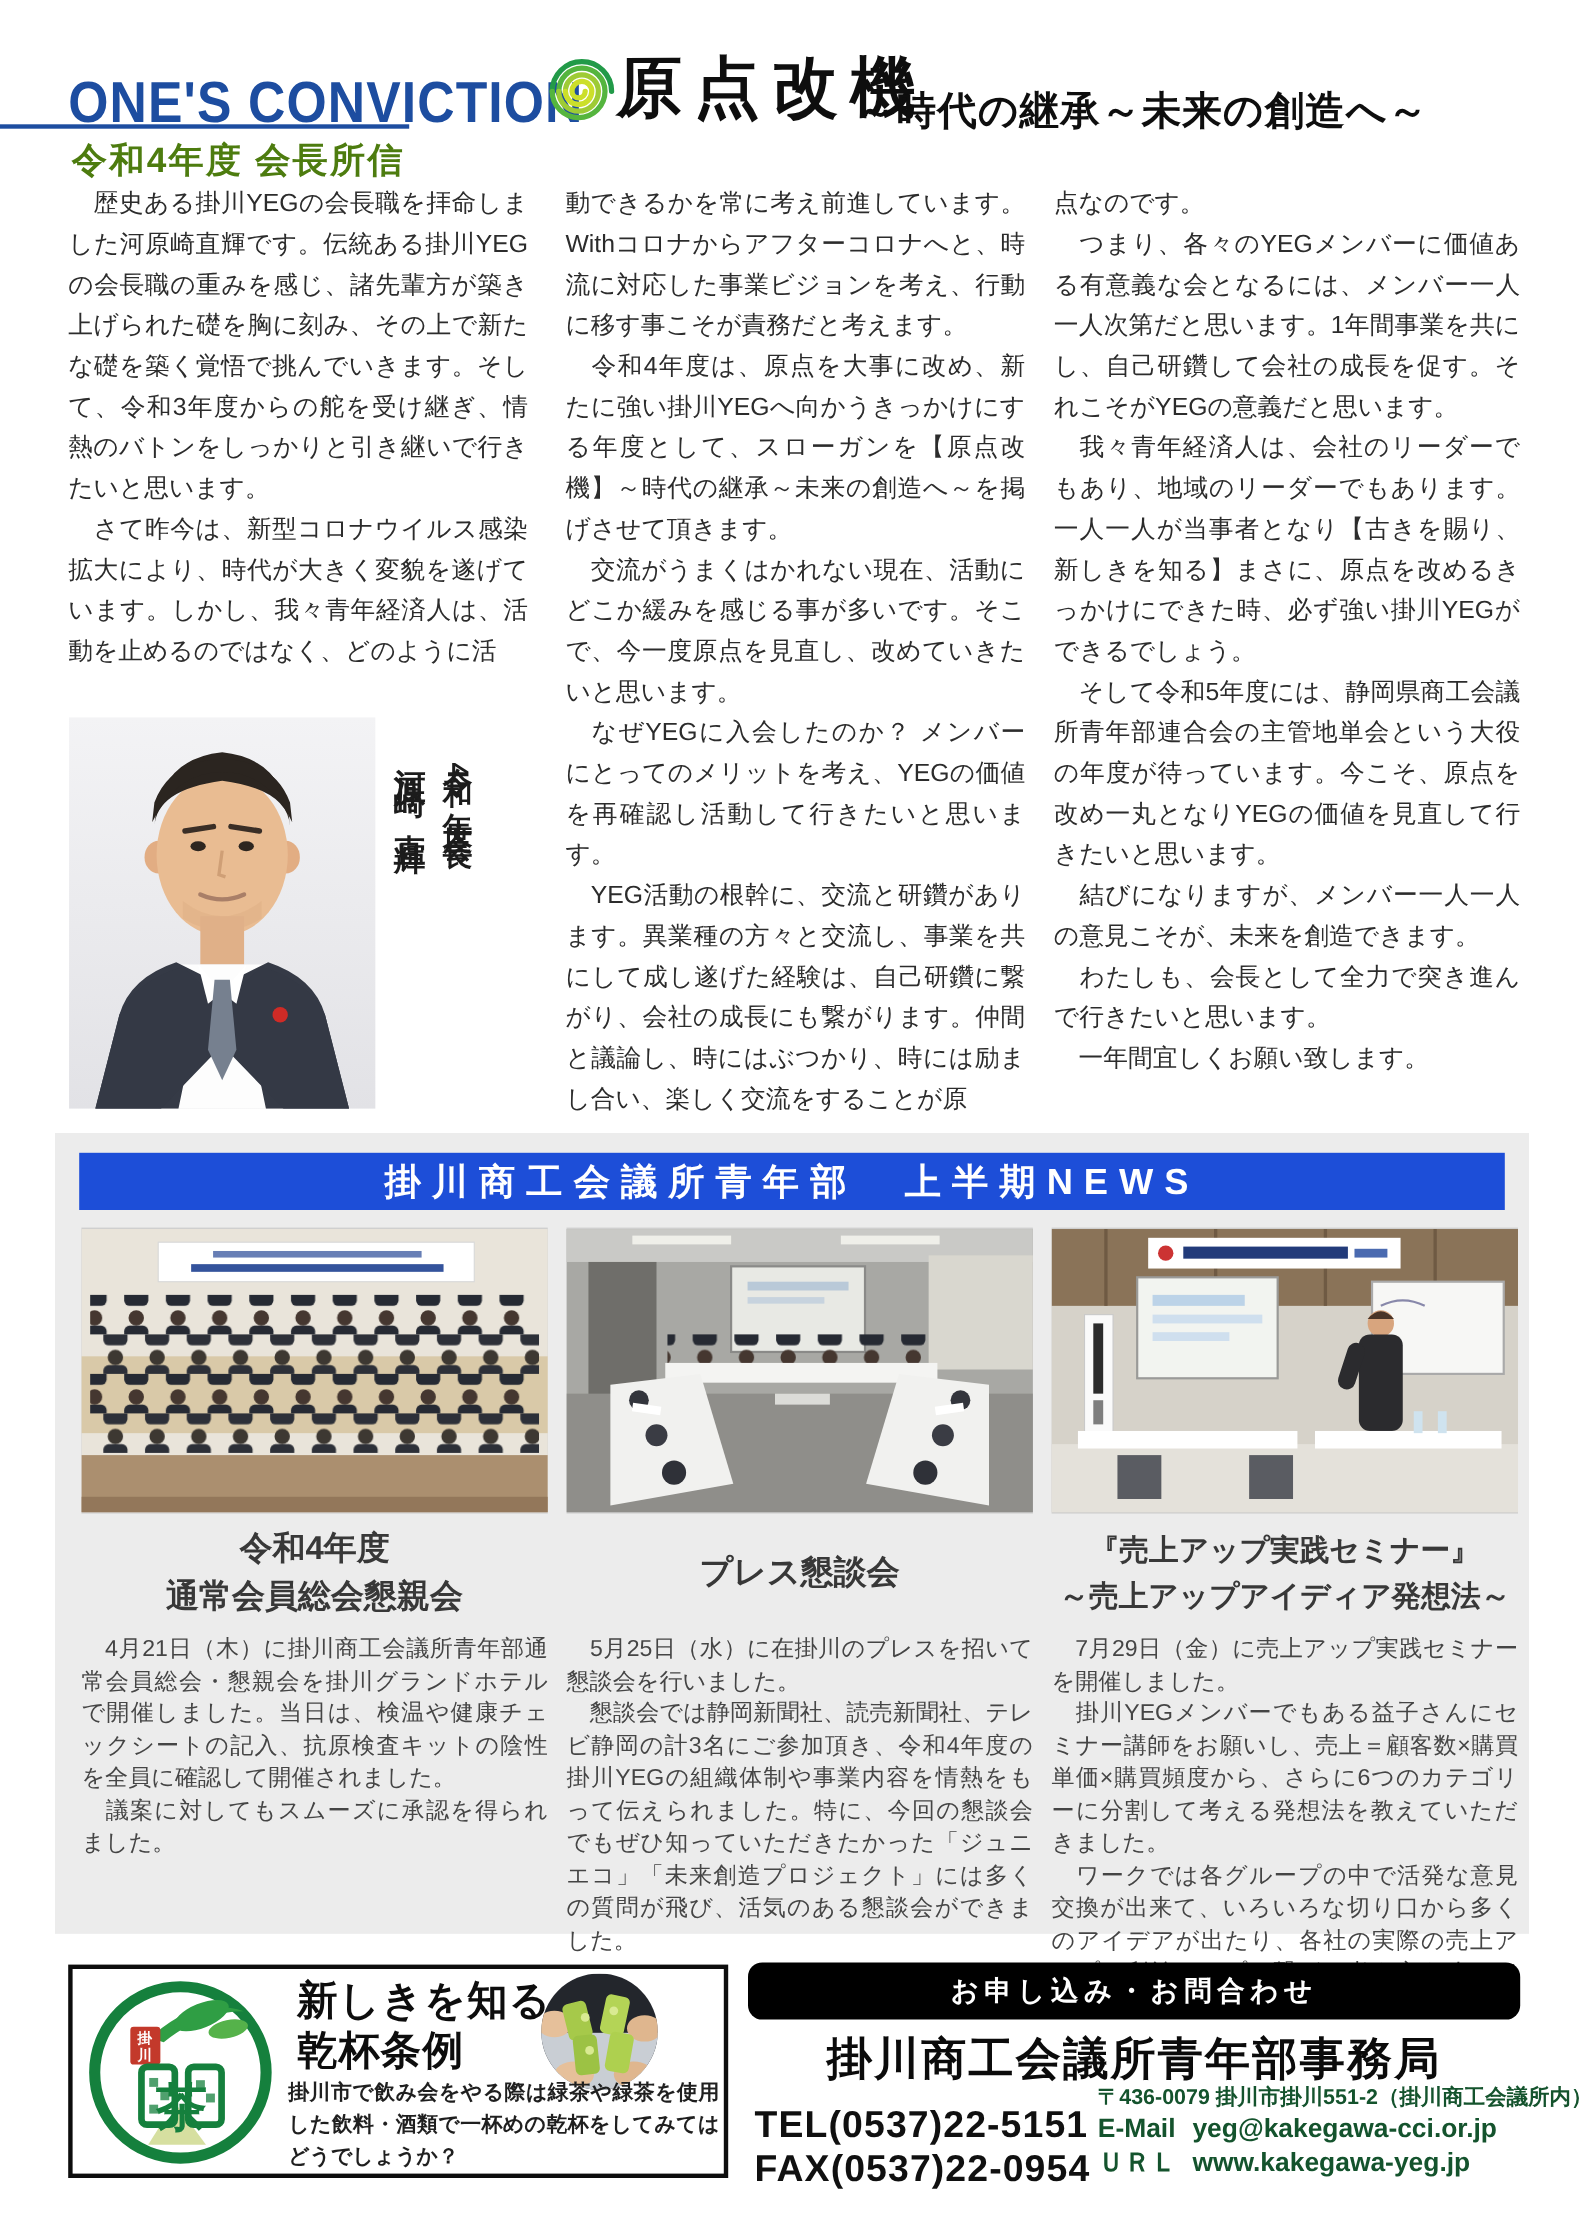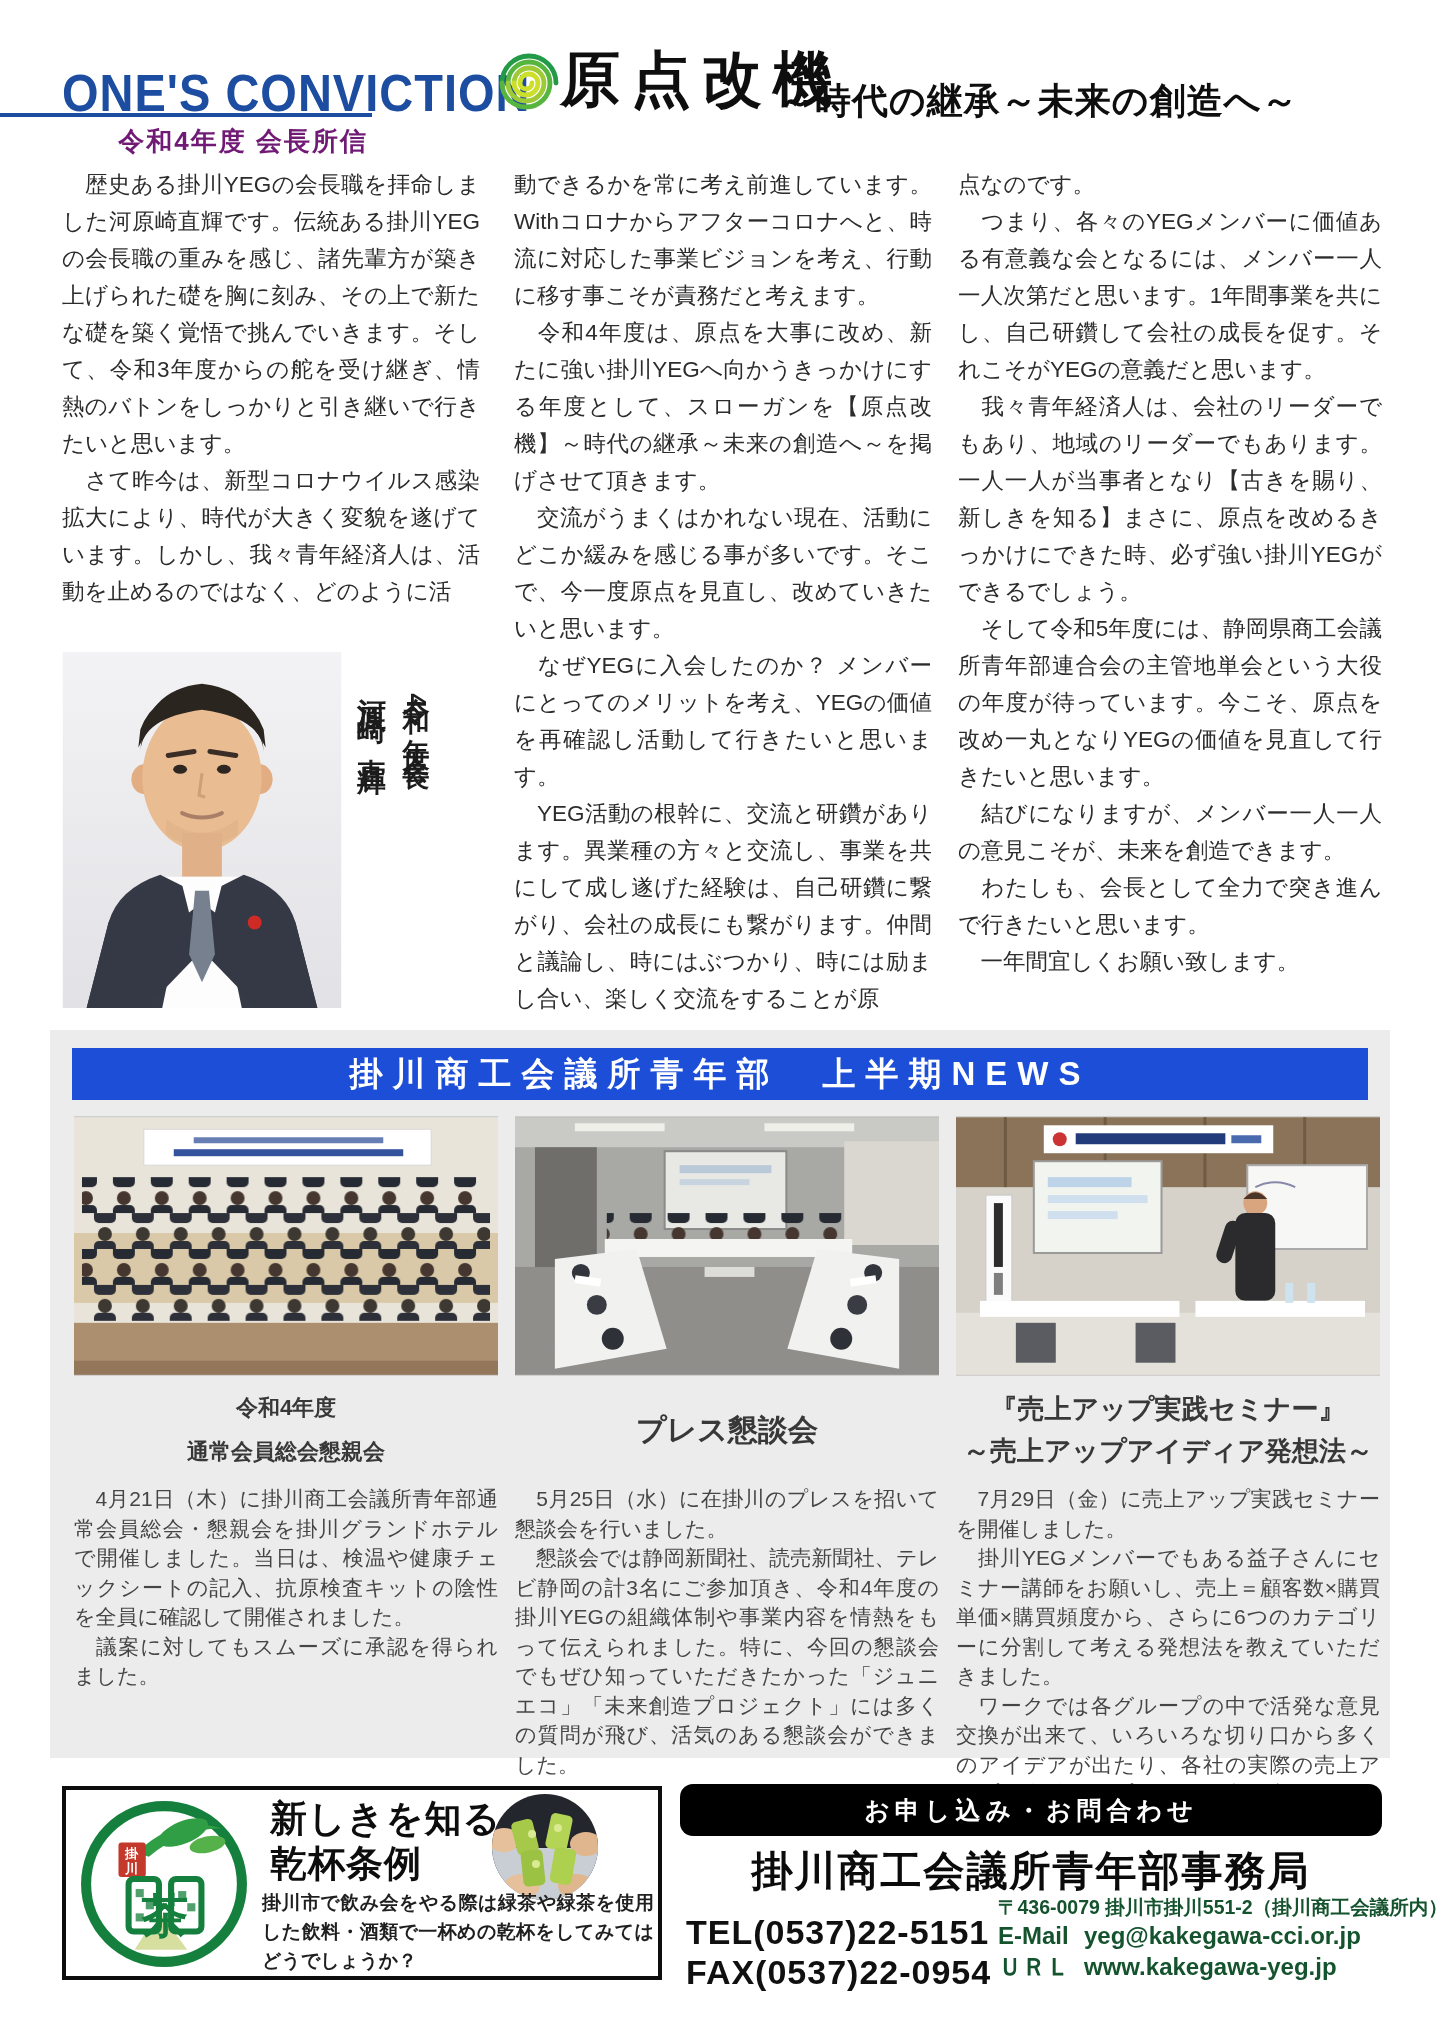--- a/index.html
+++ b/index.html
@@ -5,21 +5,21 @@
   html,body{margin:0;padding:0;background:#fff;}
   #page{position:relative;width:1440px;height:2036px;background:#fff;overflow:hidden;
         font-family:"Liberation Sans","DejaVu Sans",sans-serif;}
   [data-interactable]{box-sizing:border-box;}
 
   
   .hdr-underline{position:absolute;left:0;top:113px;width:372px;height:4px;background:#1d4da0;}
   .hdr-title-en{position:absolute;left:62px;top:62px;font-size:47px;font-weight:800;
     color:#1d4da0;letter-spacing:1px;transform:scaleY(1.12);transform-origin:left top;white-space:nowrap;}
   .hdr-sub{position:absolute;left:62px;top:124px;width:306px;text-align:right;
-    font-size:26px;font-weight:700;color:#701a75;letter-spacing:2px;white-space:nowrap;}
+    font-size:32px;font-weight:700;color:#4d7c0f;letter-spacing:2px;white-space:nowrap;}
   .spiral{position:absolute;left:499px;top:53px;width:60px;height:60px;}
   .slogan-main{position:absolute;left:560px;top:40px;font-size:60px;font-weight:900;
     color:#0e0e0e;letter-spacing:11px;white-space:nowrap;}
   .slogan-sub{position:absolute;left:778px;top:77px;font-size:36px;font-weight:800;
     color:#0e0e0e;letter-spacing:1px;white-space:nowrap;}
 
   
   .col{position:absolute;top:166px;width:418px;font-size:22.5px;line-height:37px;
     color:#2c2c2c;text-align:justify;text-justify:inter-ideograph;}
   .col p{margin:0;}
@@ -37,21 +37,21 @@
   .news-panel{position:absolute;left:50px;top:1030px;width:1340px;height:728px;background:#ececec;}
   .news-banner{position:absolute;left:72px;top:1048px;width:1296px;height:52px;background:#1d4ed8;
     color:#fff;font-size:33px;font-weight:800;letter-spacing:10px;text-align:center;line-height:52px;white-space:nowrap;}
   .news-photo{position:absolute;top:1116px;width:424px;height:260px;background:#cfcfcf;}
   .news-photo svg{display:block;width:100%;height:100%;}
   #photo1{left:74px;} #photo2{left:515px;} #photo3{left:956px;}
   .news-col{position:absolute;top:1382px;width:424px;}
   #ncol1{left:74px;} #ncol2{left:515px;} #ncol3{left:956px;}
   .news-title{min-height:96px;display:flex;flex-direction:column;justify-content:center;
     text-align:center;color:#383838;font-weight:800;margin-bottom:6px;}
-  #ncol1 .news-title div{font-size:22px;line-height:44px;}
+  #ncol1 .news-title div{font-size:30px;line-height:44px;}
   #ncol2 .news-title div{font-size:30px;line-height:44px;}
   #ncol3 .news-title div{font-size:27px;line-height:42px;}
   .news-body p{margin:0;font-size:21px;line-height:29.5px;color:#454545;
     text-align:justify;text-justify:inter-ideograph;}
 
   
   .tea-box{position:absolute;left:62px;top:1786px;width:600px;height:194px;background:#fff;
     border:4px solid #0d0d0d;}
   .tea-logo{position:absolute;left:12px;top:8px;width:172px;height:172px;}
   .tea-title{position:absolute;left:204px;top:6px;font-size:37px;font-weight:900;

